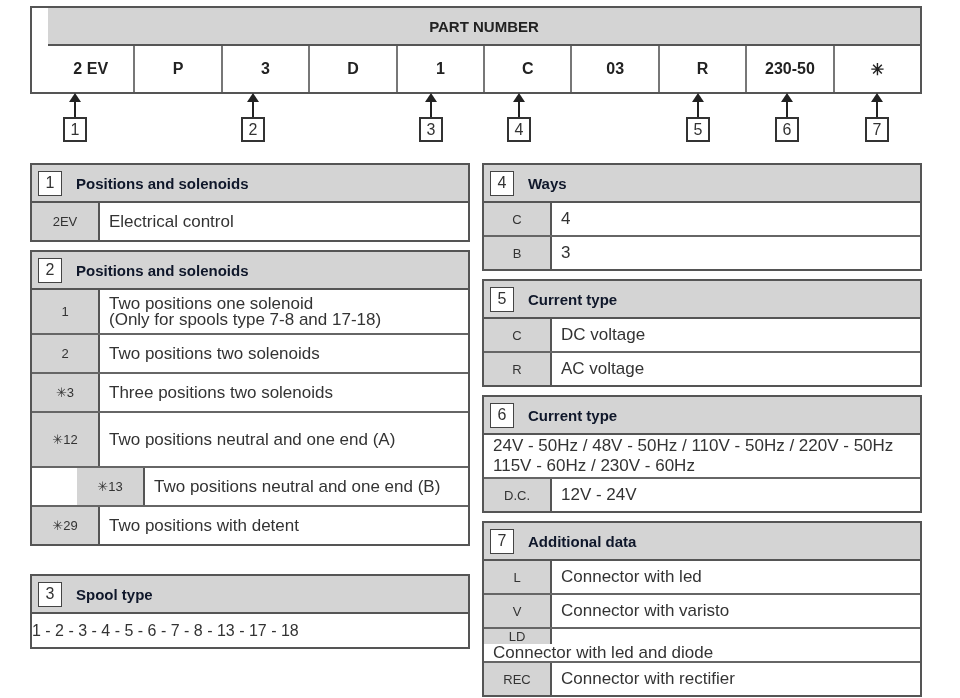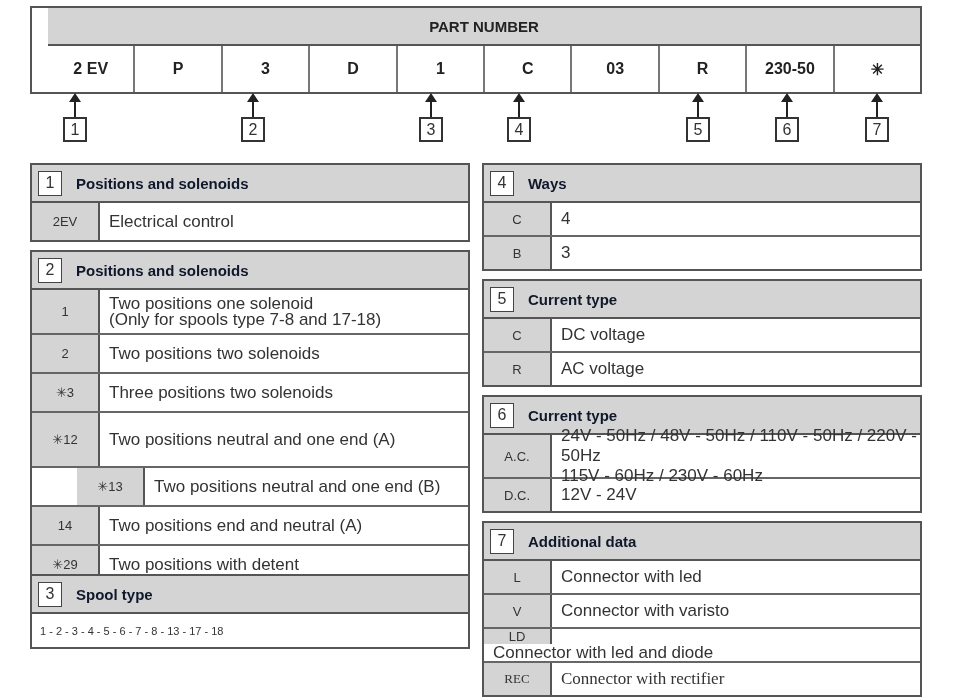--- a/index.html
+++ b/index.html
@@ -20,21 +20,21 @@
 
   
   .tbl { position: absolute; border: 2px solid #555; background: #fff; }
   .tbl-head { height: 38px; background: #d4d4d4; border-bottom: 2px solid #555; display: flex; align-items: center; padding-left: 6px; }
   .tbl-num { width: 24px; height: 25px; border: 1.5px solid #444; background: #fff; display: flex; align-items: center; justify-content: center; font-size: 16px; color: #333; margin-right: 14px; }
   .tbl-title { font-weight: bold; font-size: 15px; color: #0f172a; }
   .tbl-row { display: flex; border-bottom: 2px solid #666; }
   .tbl-row:last-child { border-bottom: none; }
   .tbl-key { width: 68px; background: #d4d4d4; border-right: 2px solid #555; display: flex; align-items: center; justify-content: center; font-size: 13px; color: #333; flex-shrink: 0; }
   .tbl-val { flex: 1; display: flex; align-items: center; padding-left: 9px; font-size: 17px; color: #333; line-height: 16px; white-space: pre-line; }
-  .tbl-full { padding-left: 8px; display: flex; align-items: center; font-size: 11px; color: #333; }
+  .tbl-full { padding-left: 0; display: flex; align-items: center; font-size: 16px; color: #333; }
 </style>
 </head>
 <body>
 
 <div class="pn">
   <div class="pn-head">PART NUMBER</div>
   <div class="pn-row">
     <div class="pn-cell">2 EV</div>
     <div class="pn-cell">P</div>
     <div class="pn-cell">3</div>
@@ -114,24 +114,20 @@
     <div class="tbl-val">Three positions two solenoids</div>
   </div>
   <div class="tbl-row" style="height:55px;text-align:right;">
     <div class="tbl-key">✳12</div>
     <div class="tbl-val">Two positions neutral and one end (A)</div>
   </div>
   <div class="tbl-row" style="height:39px;padding-left:45px;">
     <div class="tbl-key">✳13</div>
     <div class="tbl-val">Two positions neutral and one end (B)</div>
   </div>
-  <div class="tbl-row" style="height:39px;">
-    <div class="tbl-key">14</div>
-    <div class="tbl-val">Two positions end and neutral (A)</div>
-  </div>
   <div class="tbl-row" style="height:37px;">
     <div class="tbl-key">✳29</div>
     <div class="tbl-val">Two positions with detent</div>
   </div>
 </div>
 
 <div class="tbl" style="left:30px; top:574px; width:440px;">
   <div class="tbl-head">
     <div class="tbl-num">3</div>
     <div class="tbl-title">Spool type</div>
@@ -168,21 +164,20 @@
     <div class="tbl-val">AC voltage</div>
   </div>
 </div>
 
 <div class="tbl" style="left:482px; top:395px; width:440px;">
   <div class="tbl-head">
     <div class="tbl-num">6</div>
     <div class="tbl-title">Current type</div>
   </div>
   <div class="tbl-row" style="height:44px;">
-    <div class="tbl-key">A.C.</div>
     <div class="tbl-val" style="line-height:20px;">24V - 50Hz / 48V - 50Hz / 110V - 50Hz / 220V - 50Hz
 115V - 60Hz / 230V - 60Hz</div>
   </div>
   <div class="tbl-row" style="height:32px;">
     <div class="tbl-key">D.C.</div>
     <div class="tbl-val">12V - 24V</div>
   </div>
 </div>
 
 <div class="tbl" style="left:482px; top:521px; width:440px;">
@@ -195,17 +190,17 @@
     <div class="tbl-val">Connector with led</div>
   </div>
   <div class="tbl-row" style="height:34px;">
     <div class="tbl-key">V</div>
     <div class="tbl-val">Connector with varisto</div>
   </div>
   <div class="tbl-row" style="height:34px;flex-direction:column;">
     <div class="tbl-key">LD</div>
     <div class="tbl-val">Connector with led and diode</div>
   </div>
-  <div class="tbl-row" style="height:32px;font-family:Liberation Serif, serif;">
+  <div class="tbl-row" style="height:32px;">
     <div class="tbl-key">REC</div>
     <div class="tbl-val">Connector with rectifier</div>
   </div>
 </div>
 
 </body></html>

